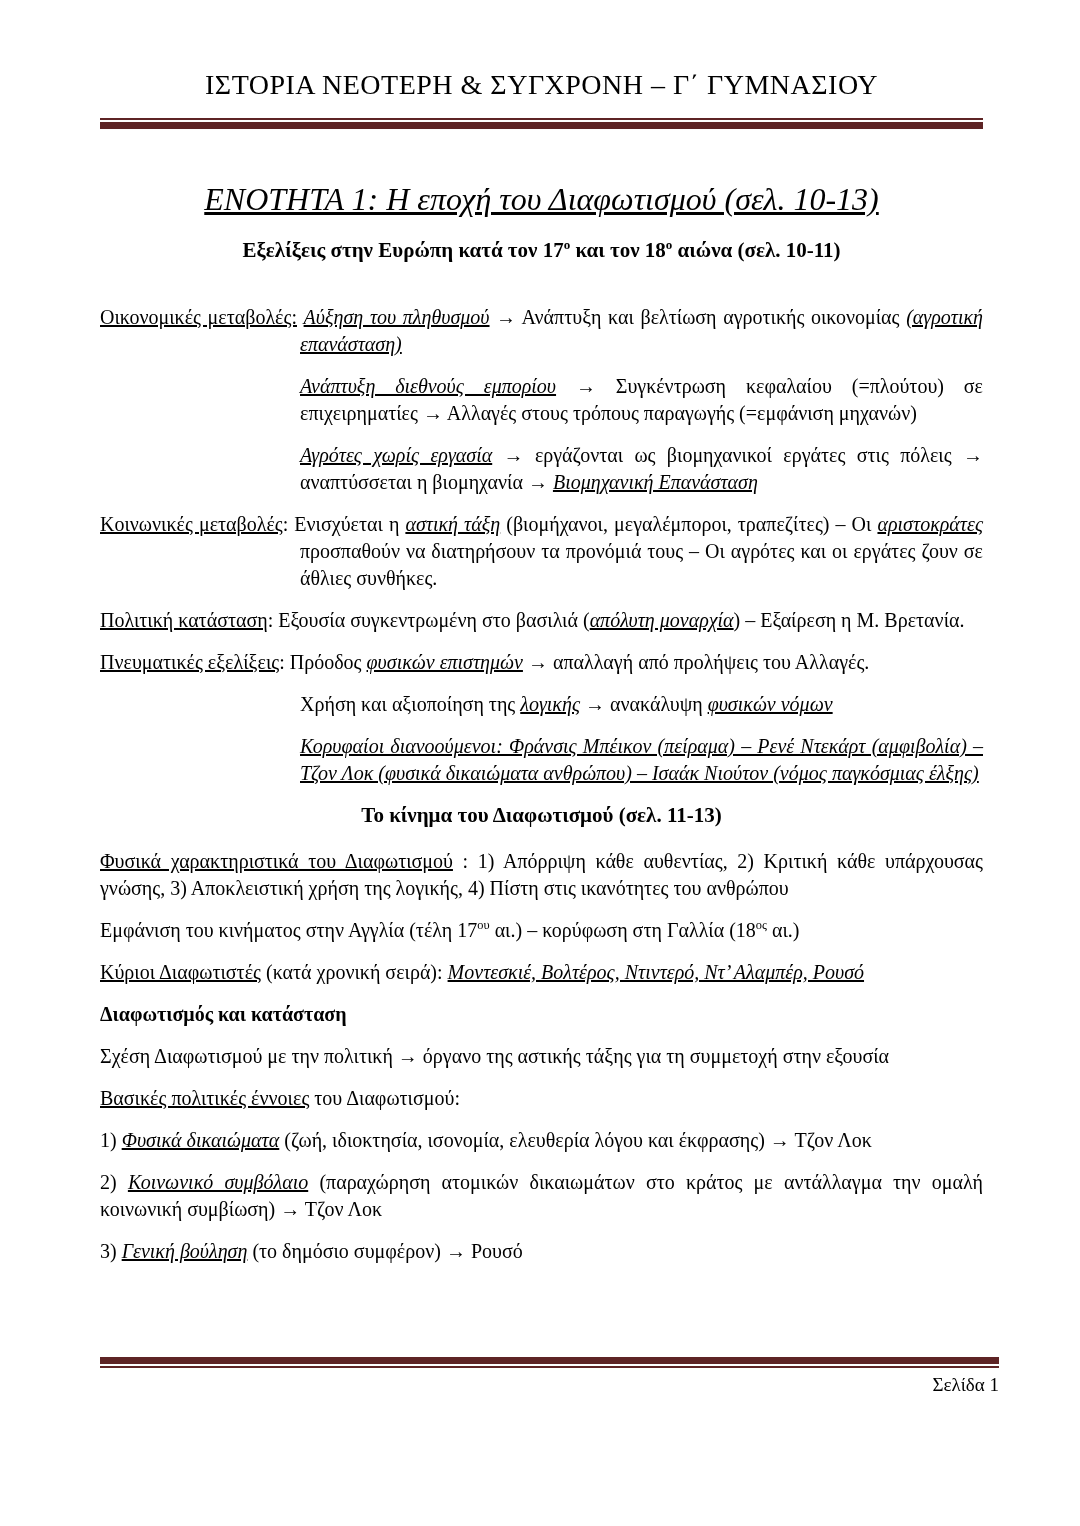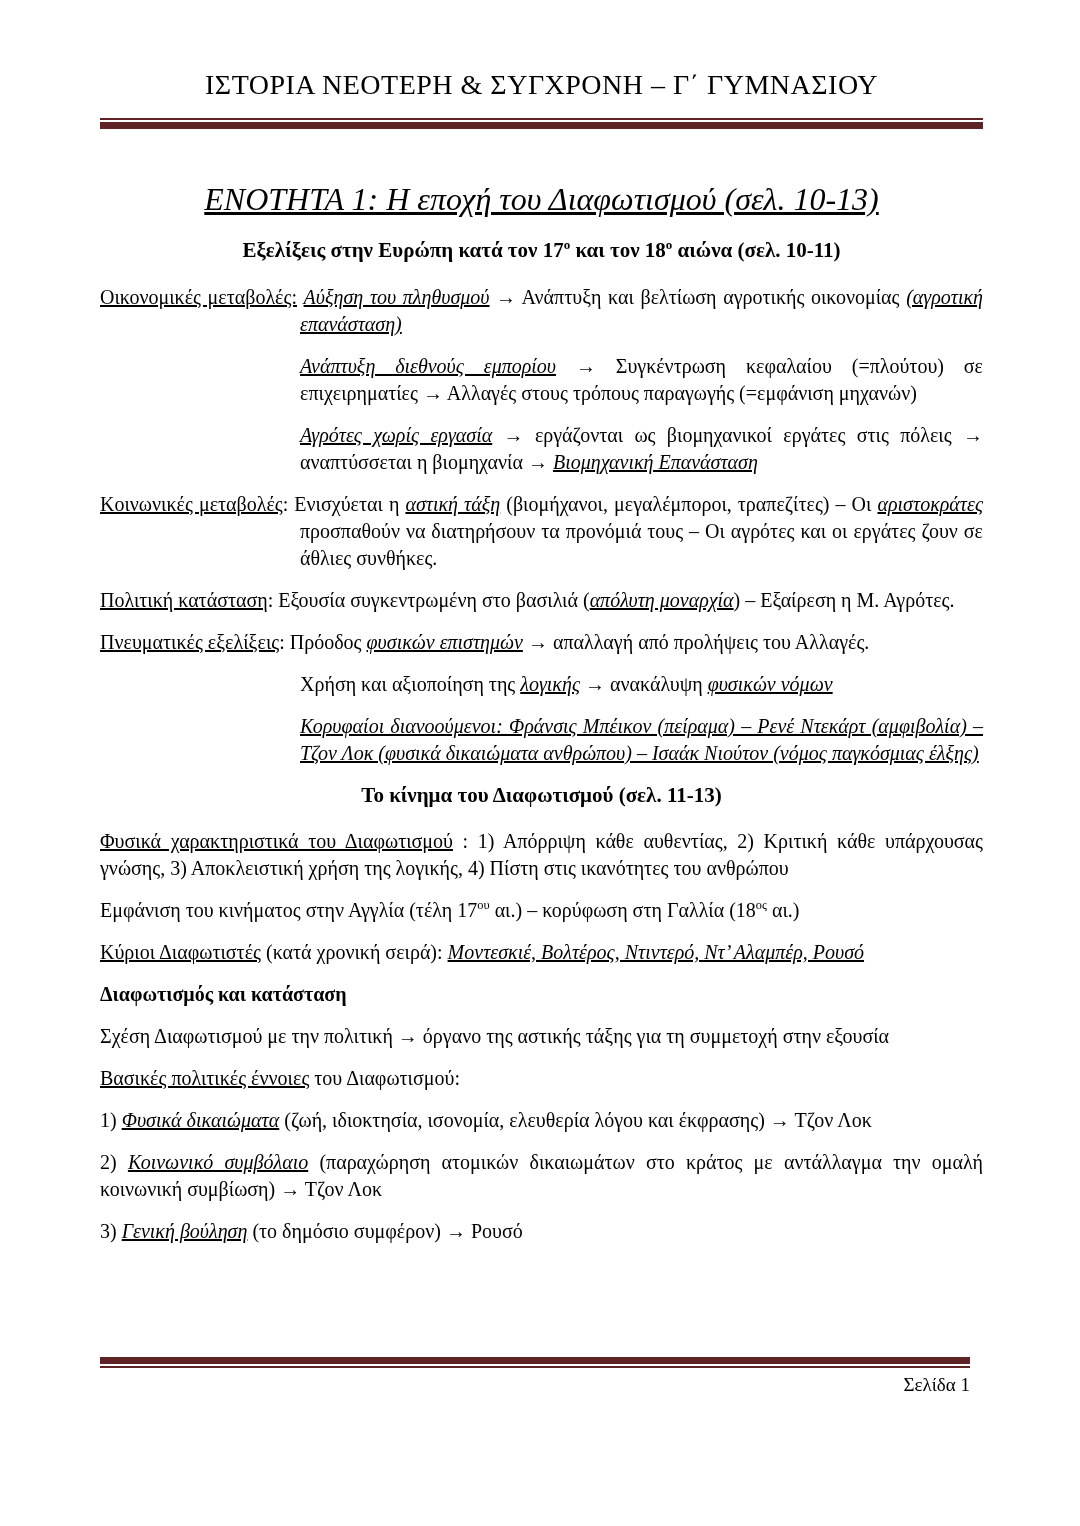--- a/index.html
+++ b/index.html
@@ -36,21 +36,21 @@
   
   .section-title{
     margin-top:54px;
     text-align:center;
     font-style:italic;
     font-size:32px;
     line-height:32px;
     text-decoration:underline;
   }
   .heading-europe{
-    margin:22px 0 20px;
+    margin:22px 0 40px;
     text-align:center;
     font-weight:bold;
     font-size:21px;
     line-height:27px;
   }
   
   .doc-body{font-size:20px;line-height:27px;}
   .block{margin:0 0 15px;text-align:justify;}
   .block.hang{padding-left:200px;text-indent:-200px;}
   .block.indent{margin-left:200px;}
@@ -58,21 +58,21 @@
     text-align:center;font-weight:bold;font-size:21px;
     margin:8px 0 19px;
   }
   .block.bold{font-weight:bold;text-align:left;}
   .i{font-style:italic;text-decoration:underline;}
   .u{text-decoration:underline;}
   sup{font-size:0.62em;line-height:0;vertical-align:super;}
   
   .footer{
     position:absolute;
-    left:100px;right:110px;top:1357px;
+    left:100px;right:81px;top:1357px;
   }
   .footer .thick{height:7px;background:var(--accent);}
   .footer .gap{height:2px;background:transparent;}
   .footer .thin{height:2px;background:var(--accent);}
   .page-number{
     margin-top:5px;
     text-align:right;
     font-size:19px;
     line-height:24px;
   }
@@ -92,21 +92,21 @@
 
   <div class="section-title">ΕΝΟΤΗΤΑ 1: Η εποχή του Διαφωτισμού (σελ. 10-13)</div>
 
   <div class="heading-europe"><span>Εξελίξεις στην Ευρώπη κατά τον 17</span><sup>ο</sup><span> και τον 18</span><sup>ο</sup><span> αιώνα (σελ. 10-11)</span></div>
 
   <div class="doc-body">
       <div class="block hang"><span class="u">Οικονομικές μεταβολές:</span><span> </span><span class="i">Αύξηση του πληθυσμού</span><span> → Ανάπτυξη και βελτίωση αγροτικής οικονομίας </span><span class="i">(αγροτική επανάσταση)</span></div>
       <div class="block indent"><span class="i">Ανάπτυξη διεθνούς εμπορίου</span><span> → Συγκέντρωση κεφαλαίου (=πλούτου) σε επιχειρηματίες → Αλλαγές στους τρόπους παραγωγής (=εμφάνιση μηχανών)</span></div>
       <div class="block indent"><span class="i">Αγρότες χωρίς εργασία</span><span> → εργάζονται ως βιομηχανικοί εργάτες στις πόλεις → αναπτύσσεται η βιομηχανία → </span><span class="i">Βιομηχανική Επανάσταση</span></div>
       <div class="block hang"><span class="u">Κοινωνικές μεταβολές</span><span>: Ενισχύεται η </span><span class="i">αστική τάξη</span><span> (βιομήχανοι, μεγαλέμποροι, τραπεζίτες) – Οι </span><span class="i">αριστοκράτες</span><span> προσπαθούν να διατηρήσουν τα προνόμιά τους – Οι αγρότες και οι εργάτες ζουν σε άθλιες συνθήκες.</span></div>
-      <div class="block plain"><span class="u">Πολιτική κατάσταση</span><span>: Εξουσία συγκεντρωμένη στο βασιλιά (</span><span class="i">απόλυτη μοναρχία</span><span>) – Εξαίρεση η Μ. Αγρότες.</span></div>
+      <div class="block plain"><span class="u">Πολιτική κατάσταση</span><span>: Εξουσία συγκεντρωμένη στο βασιλιά (</span><span class="i">απόλυτη μοναρχία</span><span>) – Εξαίρεση η Μ. Βρετανία.</span></div>
       <div class="block plain"><span class="u">Πνευματικές εξελίξεις</span><span>: Πρόοδος </span><span class="i">φυσικών επιστημών</span><span> → απαλλαγή από προλήψεις του Αλλαγές.</span></div>
       <div class="block indent"><span>Χρήση και αξιοποίηση της </span><span class="i">λογικής</span><span> → ανακάλυψη </span><span class="i">φυσικών νόμων</span></div>
       <div class="block indent"><span class="i">Κορυφαίοι διανοούμενοι: Φράνσις Μπέικον (πείραμα) – Ρενέ Ντεκάρτ  (αμφιβολία) – Τζον Λοκ (φυσικά δικαιώματα ανθρώπου) – Ισαάκ Νιούτον (νόμος παγκόσμιας έλξης)</span></div>
       <div class="block center-bold"><span>Το κίνημα του Διαφωτισμού (σελ. 11-13)</span></div>
       <div class="block plain"><span class="u">Φυσικά χαρακτηριστικά του Διαφωτισμού</span><span> : 1) Απόρριψη κάθε αυθεντίας,  2) Κριτική κάθε υπάρχουσας γνώσης,  3) Αποκλειστική χρήση της λογικής, 4) Πίστη στις ικανότητες του ανθρώπου</span></div>
       <div class="block plain"><span>Εμφάνιση του κινήματος στην Αγγλία (τέλη 17</span><sup>ου</sup><span> αι.) – κορύφωση στη Γαλλία (18</span><sup>ος</sup><span> αι.)</span></div>
       <div class="block plain"><span class="u">Κύριοι Διαφωτιστές</span><span> (κατά χρονική σειρά): </span><span class="i">Μοντεσκιέ, Βολτέρος, Ντιντερό, Ντ’ Αλαμπέρ, Ρουσό</span></div>
       <div class="block bold"><span>Διαφωτισμός και κατάσταση</span></div>
       <div class="block plain"><span>Σχέση Διαφωτισμού με την πολιτική → όργανο της αστικής τάξης για τη συμμετοχή στην εξουσία</span></div>
       <div class="block plain"><span class="u">Βασικές πολιτικές έννοιες</span><span> του Διαφωτισμού:</span></div>

